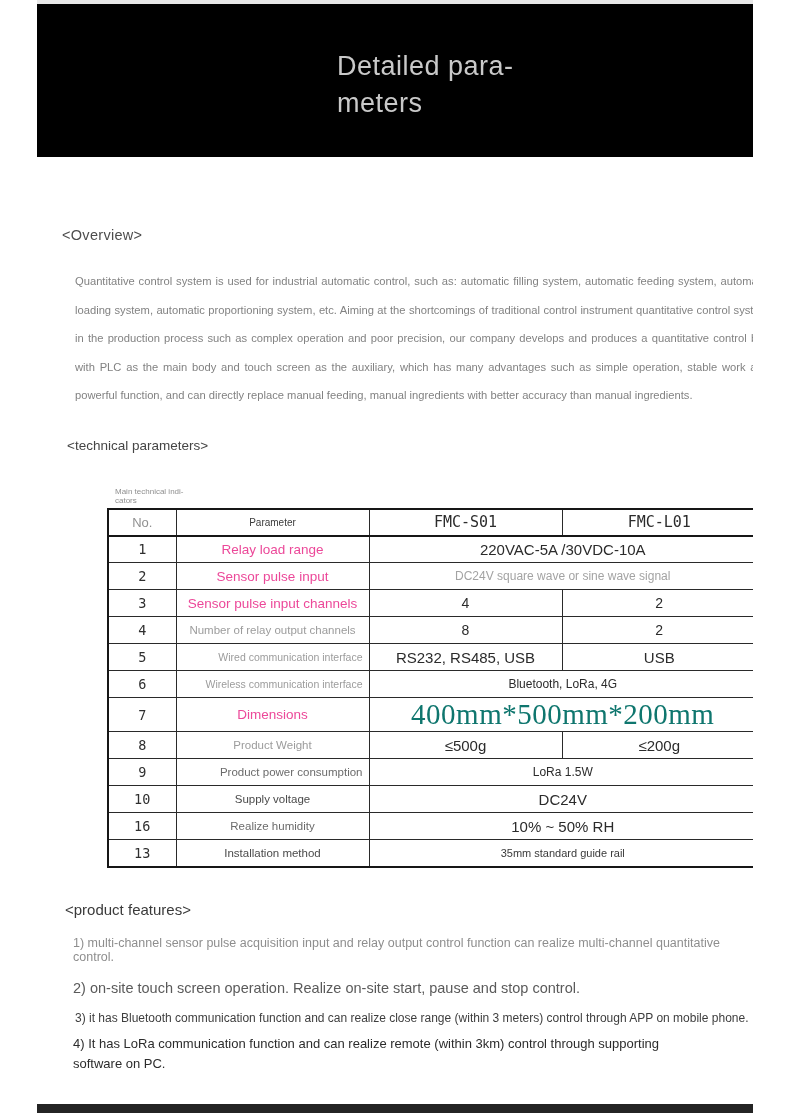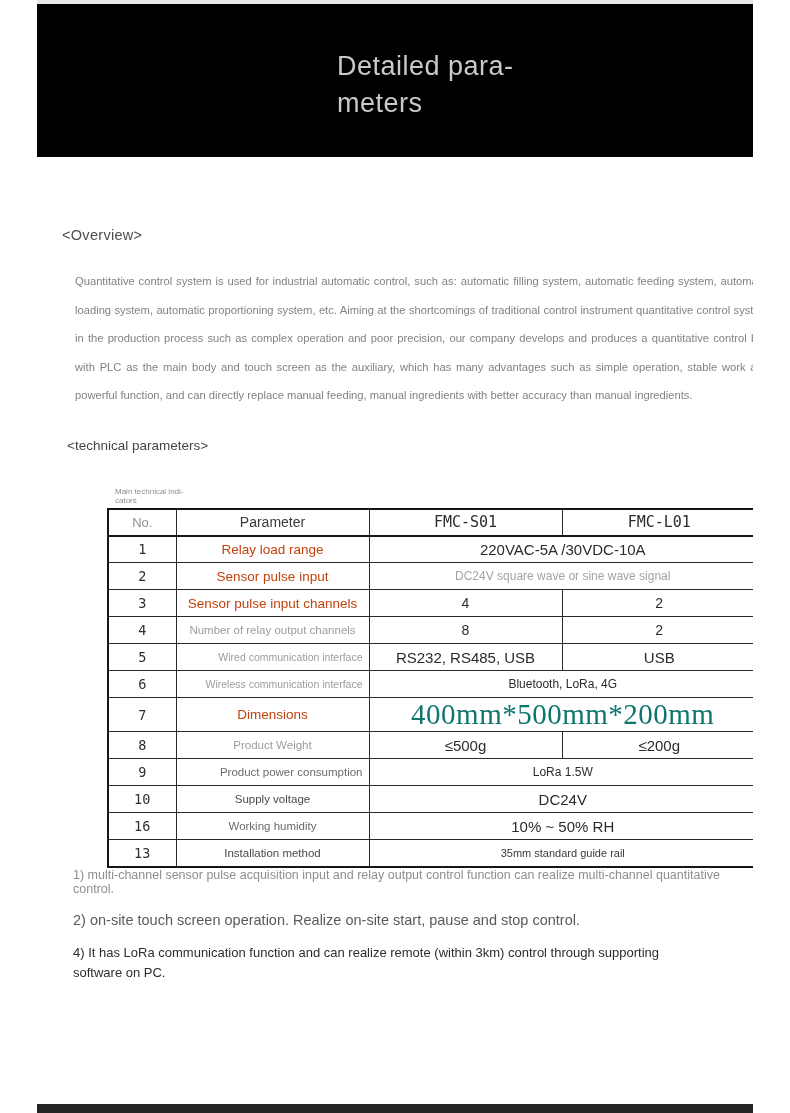--- a/index.html
+++ b/index.html
@@ -73,24 +73,24 @@
     overflow: hidden;
     white-space: nowrap;
   }
   table.params { border: 2px solid #161616; padding-left: 44px; }
   table.params thead th { border-bottom: 2px solid #161616; }
   .col-no { width: 68px; }
   .col-param { width: 193px; }
   .col-s01 { width: 193px; }
   .col-l01 { width: 195px; }
   th.h-no { color: #909090; font-size: 13px; font-weight: 400; }
-  th.h-param { color: #3b3b3b; font-size: 14px; font-weight: 400; }
+  th.h-param { color: #3b3b3b; font-size: 10px; font-weight: 400; }
   th.h-model { color: #2c2c2c; font-size: 15px; font-weight: 400; font-family: "DejaVu Sans Mono", monospace; }
   td.cell-no { color: #2f2f2f; font-size: 13.5px; font-family: "DejaVu Sans Mono", monospace; }
-  .param-lg { font-size: 13.5px; color: #c2410c; }
+  .param-lg { font-size: 13.5px; color: #ec4899; }
   .param-sm { font-size: 11.5px; color: #3f3f3f; }
   .param-xs { font-size: 10.5px; color: #3f3f3f; }
   .gray { color: #9c9c9c; }
   .mid  { color: #6b6b6b; }
   .dark { color: #4a4a4a; }
   .right { text-align: right !important; padding-right: 6px; }
   .val-lg { font-size: 15px; color: #2b2b2b; }
   .val-md { font-size: 14px; color: #2b2b2b; }
   .val-sm { font-size: 12px; color: #2b2b2b; }
   .val-xs { font-size: 11px; color: #3a3a3a; }
@@ -205,35 +205,37 @@
             <td class="cell-param param-sm mid right">Product power consumption</td>
             <td class="cell-val val-sm" colspan="2">LoRa 1.5W</td>
           </tr>
           <tr>
             <td class="cell-no">10</td>
             <td class="cell-param param-sm dark">Supply voltage</td>
             <td class="cell-val val-lg" colspan="2">DC24V</td>
           </tr>
           <tr>
             <td class="cell-no">16</td>
-            <td class="cell-param param-sm mid">Working humidity</td>
+            <td class="cell-param param-sm mid">Realize humidity</td>
             <td class="cell-val val-lg" colspan="2">10% ~ 50% RH</td>
           </tr>
           <tr>
             <td class="cell-no">13</td>
             <td class="cell-param param-sm dark">Installation method</td>
             <td class="cell-val val-xs" colspan="2">35mm standard guide rail</td>
           </tr>
         </tbody>
     </table>
   </section>
 
   <section>
+    <h2 class="section-heading features-heading">&lt;product features&gt;</h2>
     <div class="features-list" id="features-list">
         <div class="feature-item feat-0">1) multi-channel sensor pulse acquisition input and relay output control function can realize multi-channel quantitative control.</div>
         <div class="feature-item feat-1">2) on-site touch screen operation. Realize on-site start, pause and stop control.</div>
+        <div class="feature-item feat-2">3) it has Bluetooth communication function and can realize close range (within 3 meters) control through APP on mobile phone.</div>
         <div class="feature-item feat-3">4) It has LoRa communication function and can realize remote (within 3km) control through supporting software on PC.</div>
       </div>
   </section>
 
   <footer class="bottom-bar"></footer>
 
 </div>
 
 </body></html>

